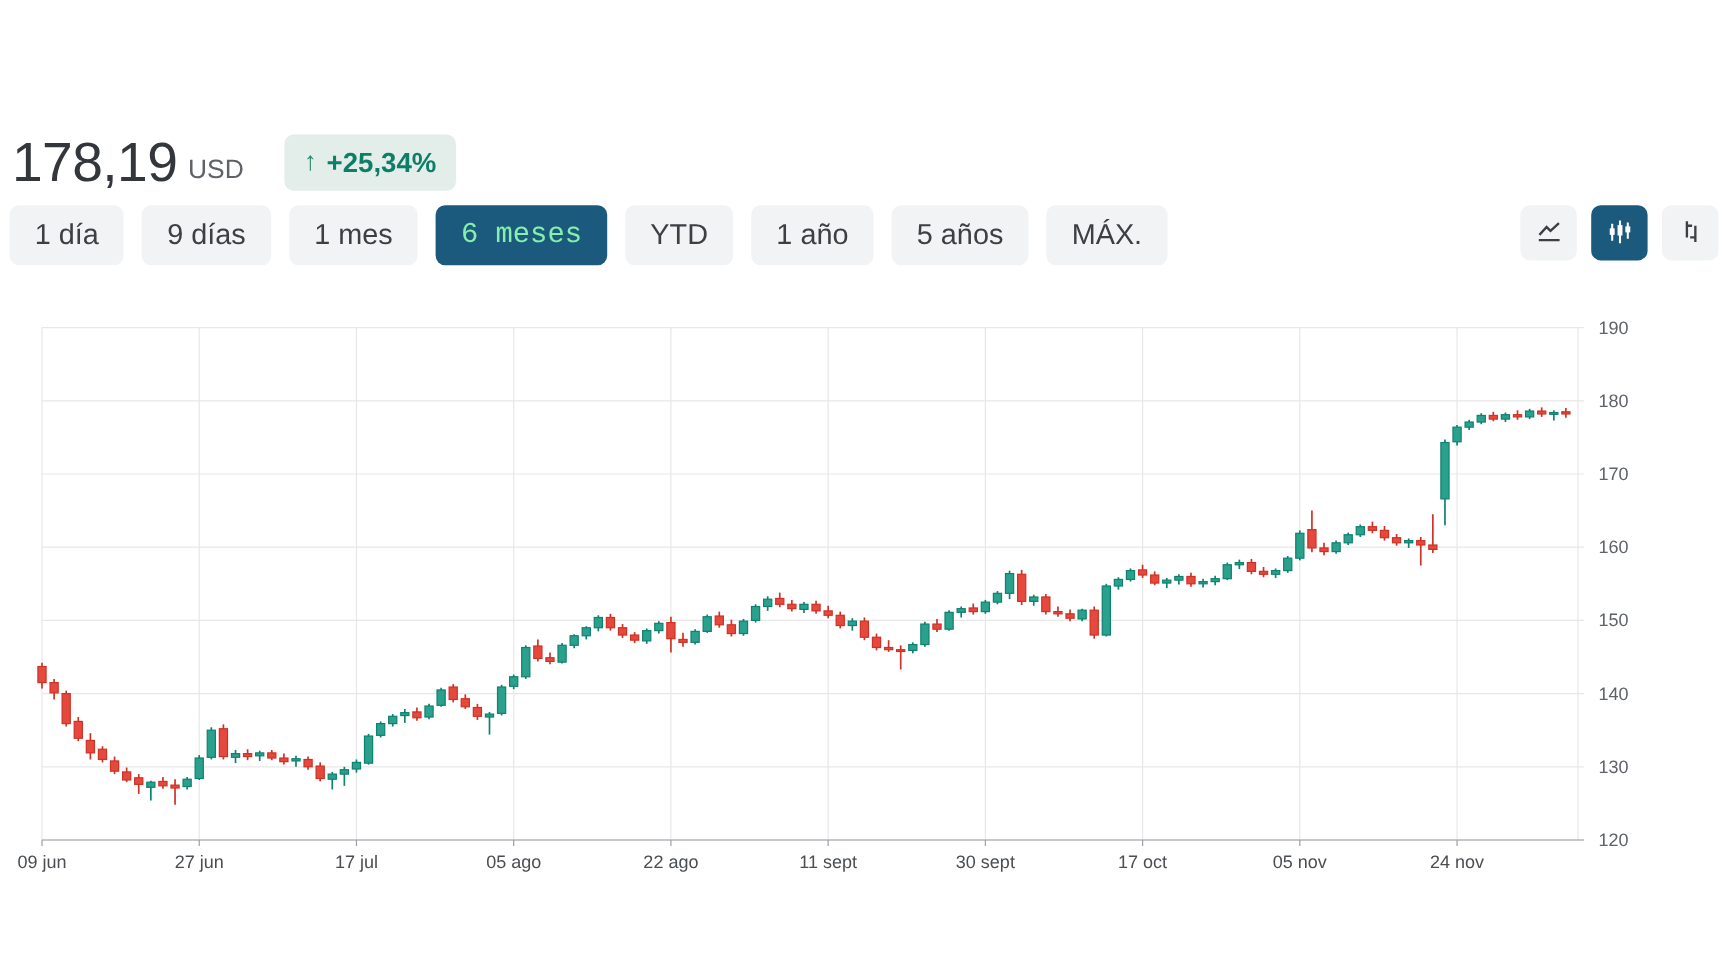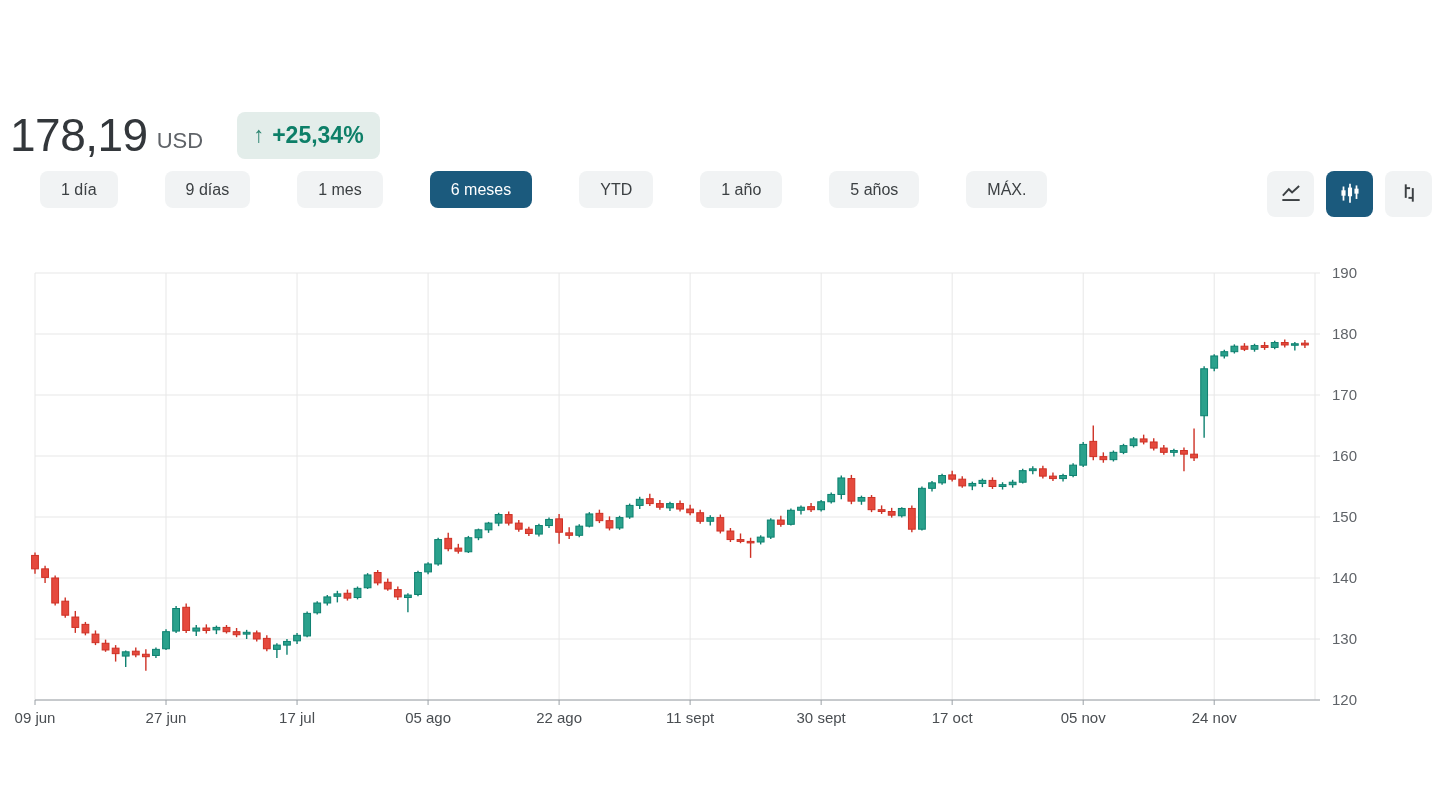--- a/index.html
+++ b/index.html
@@ -13,24 +13,24 @@
   .currency{font-size:22px;color:#5f6368;margin-left:9px;margin-top:12px;}
   .badge{
     margin-left:34px;background:#e3edea;color:#0d7f68;border-radius:8px;
     padding:10px 16px;font-size:23px;font-weight:700;display:flex;align-items:center;gap:8px;
   }
   .badge .arrow{font-weight:400;font-size:22px;color:#2d8671;}
   .change-text{margin-left:18px;color:#0d7f68;font-size:22px;font-weight:700;}
   
   .ranges{position:absolute;left:8px;top:171px;display:flex;gap:15px;}
   .rbtn{
-    height:37px;padding:0 21px;border:none;border-radius:8px;background:#f1f3f4;
-    color:#3c4043;font-size:16px;font-family:inherit;display:flex;align-items:center;cursor:pointer;margin-left:32px;
+    height:50px;padding:0 21px;border:none;border-radius:8px;background:#f1f3f4;
+    color:#3c4043;font-size:24px;font-family:inherit;display:flex;align-items:center;cursor:pointer;
   }
-  .rbtn.selected{background:#1b5a7d;color:#ffffff;}
+  .rbtn.selected{background:#1b5a7d;color:#86efac;font-family:Liberation Mono, monospace;}
   
   .types{position:absolute;right:8px;top:171px;display:flex;gap:12px;}
   .tbtn{
     width:47px;height:46px;border:none;border-radius:8px;background:#f1f3f4;
     display:flex;align-items:center;justify-content:center;cursor:pointer;
   }
   .tbtn.selected{background:#1b5a7d;}
   
   #chart-svg{position:absolute;left:0;top:250px;}
   #chart-svg text{font-family:"Liberation Sans",sans-serif;}

